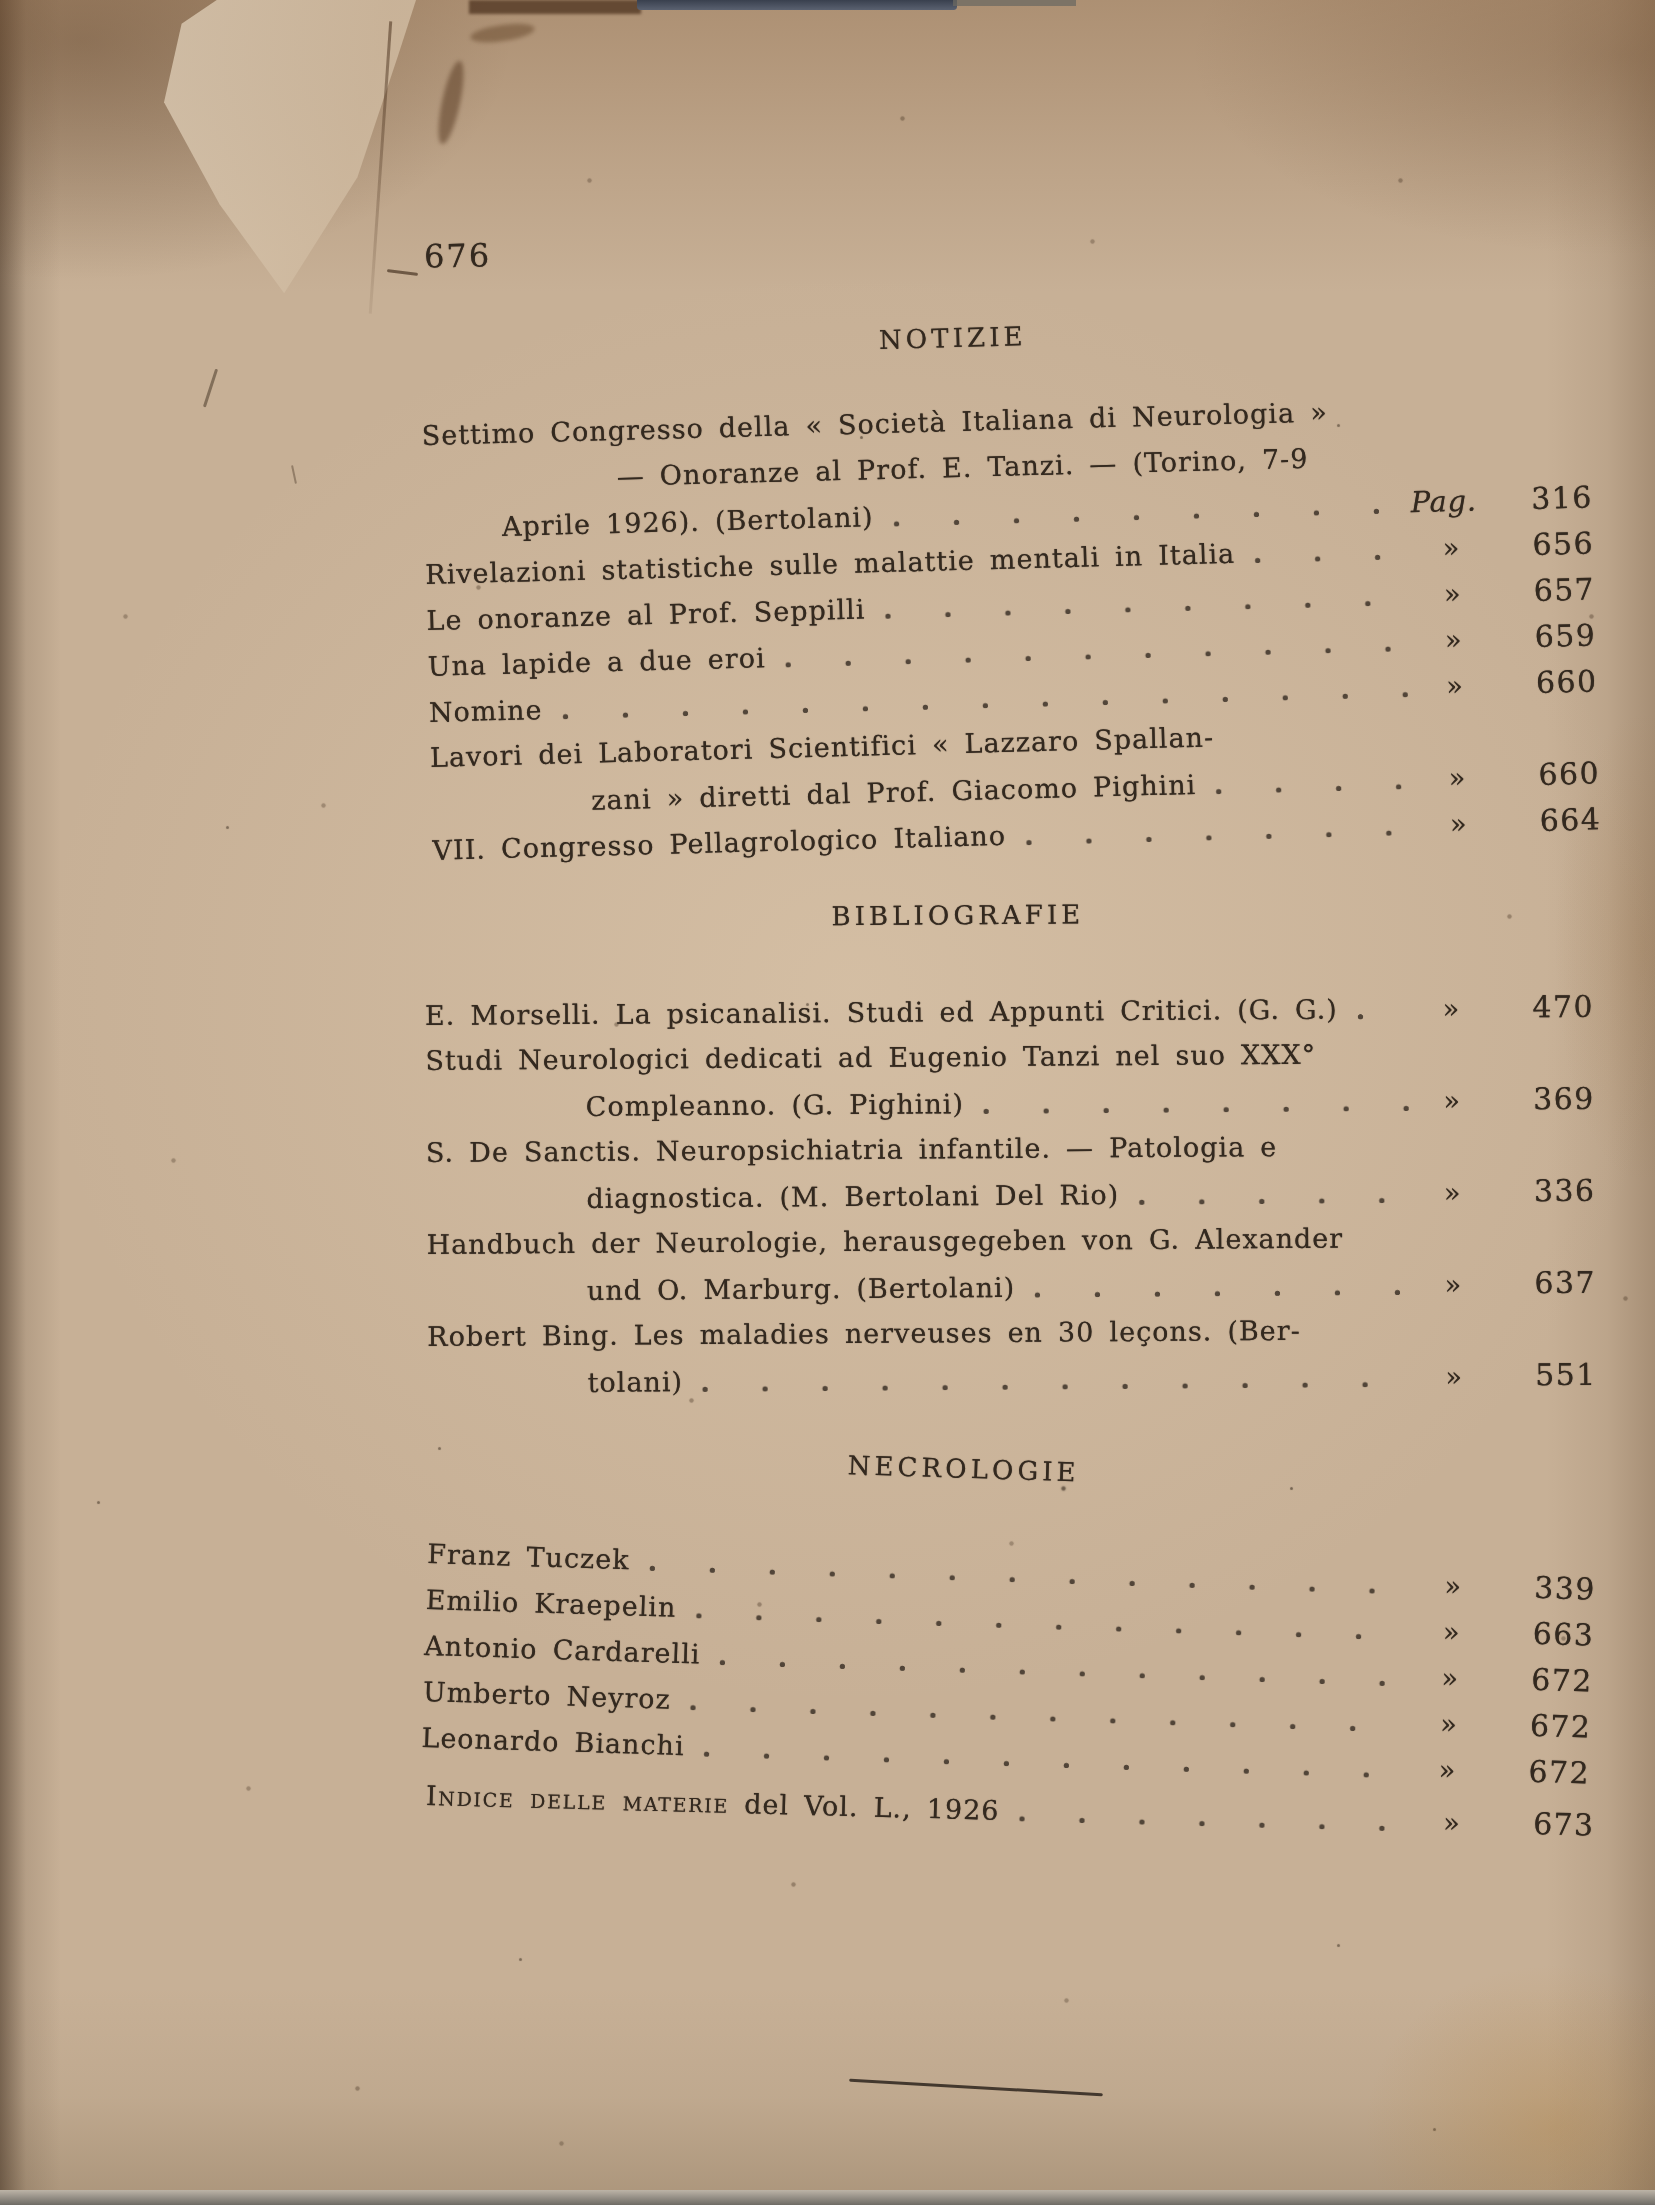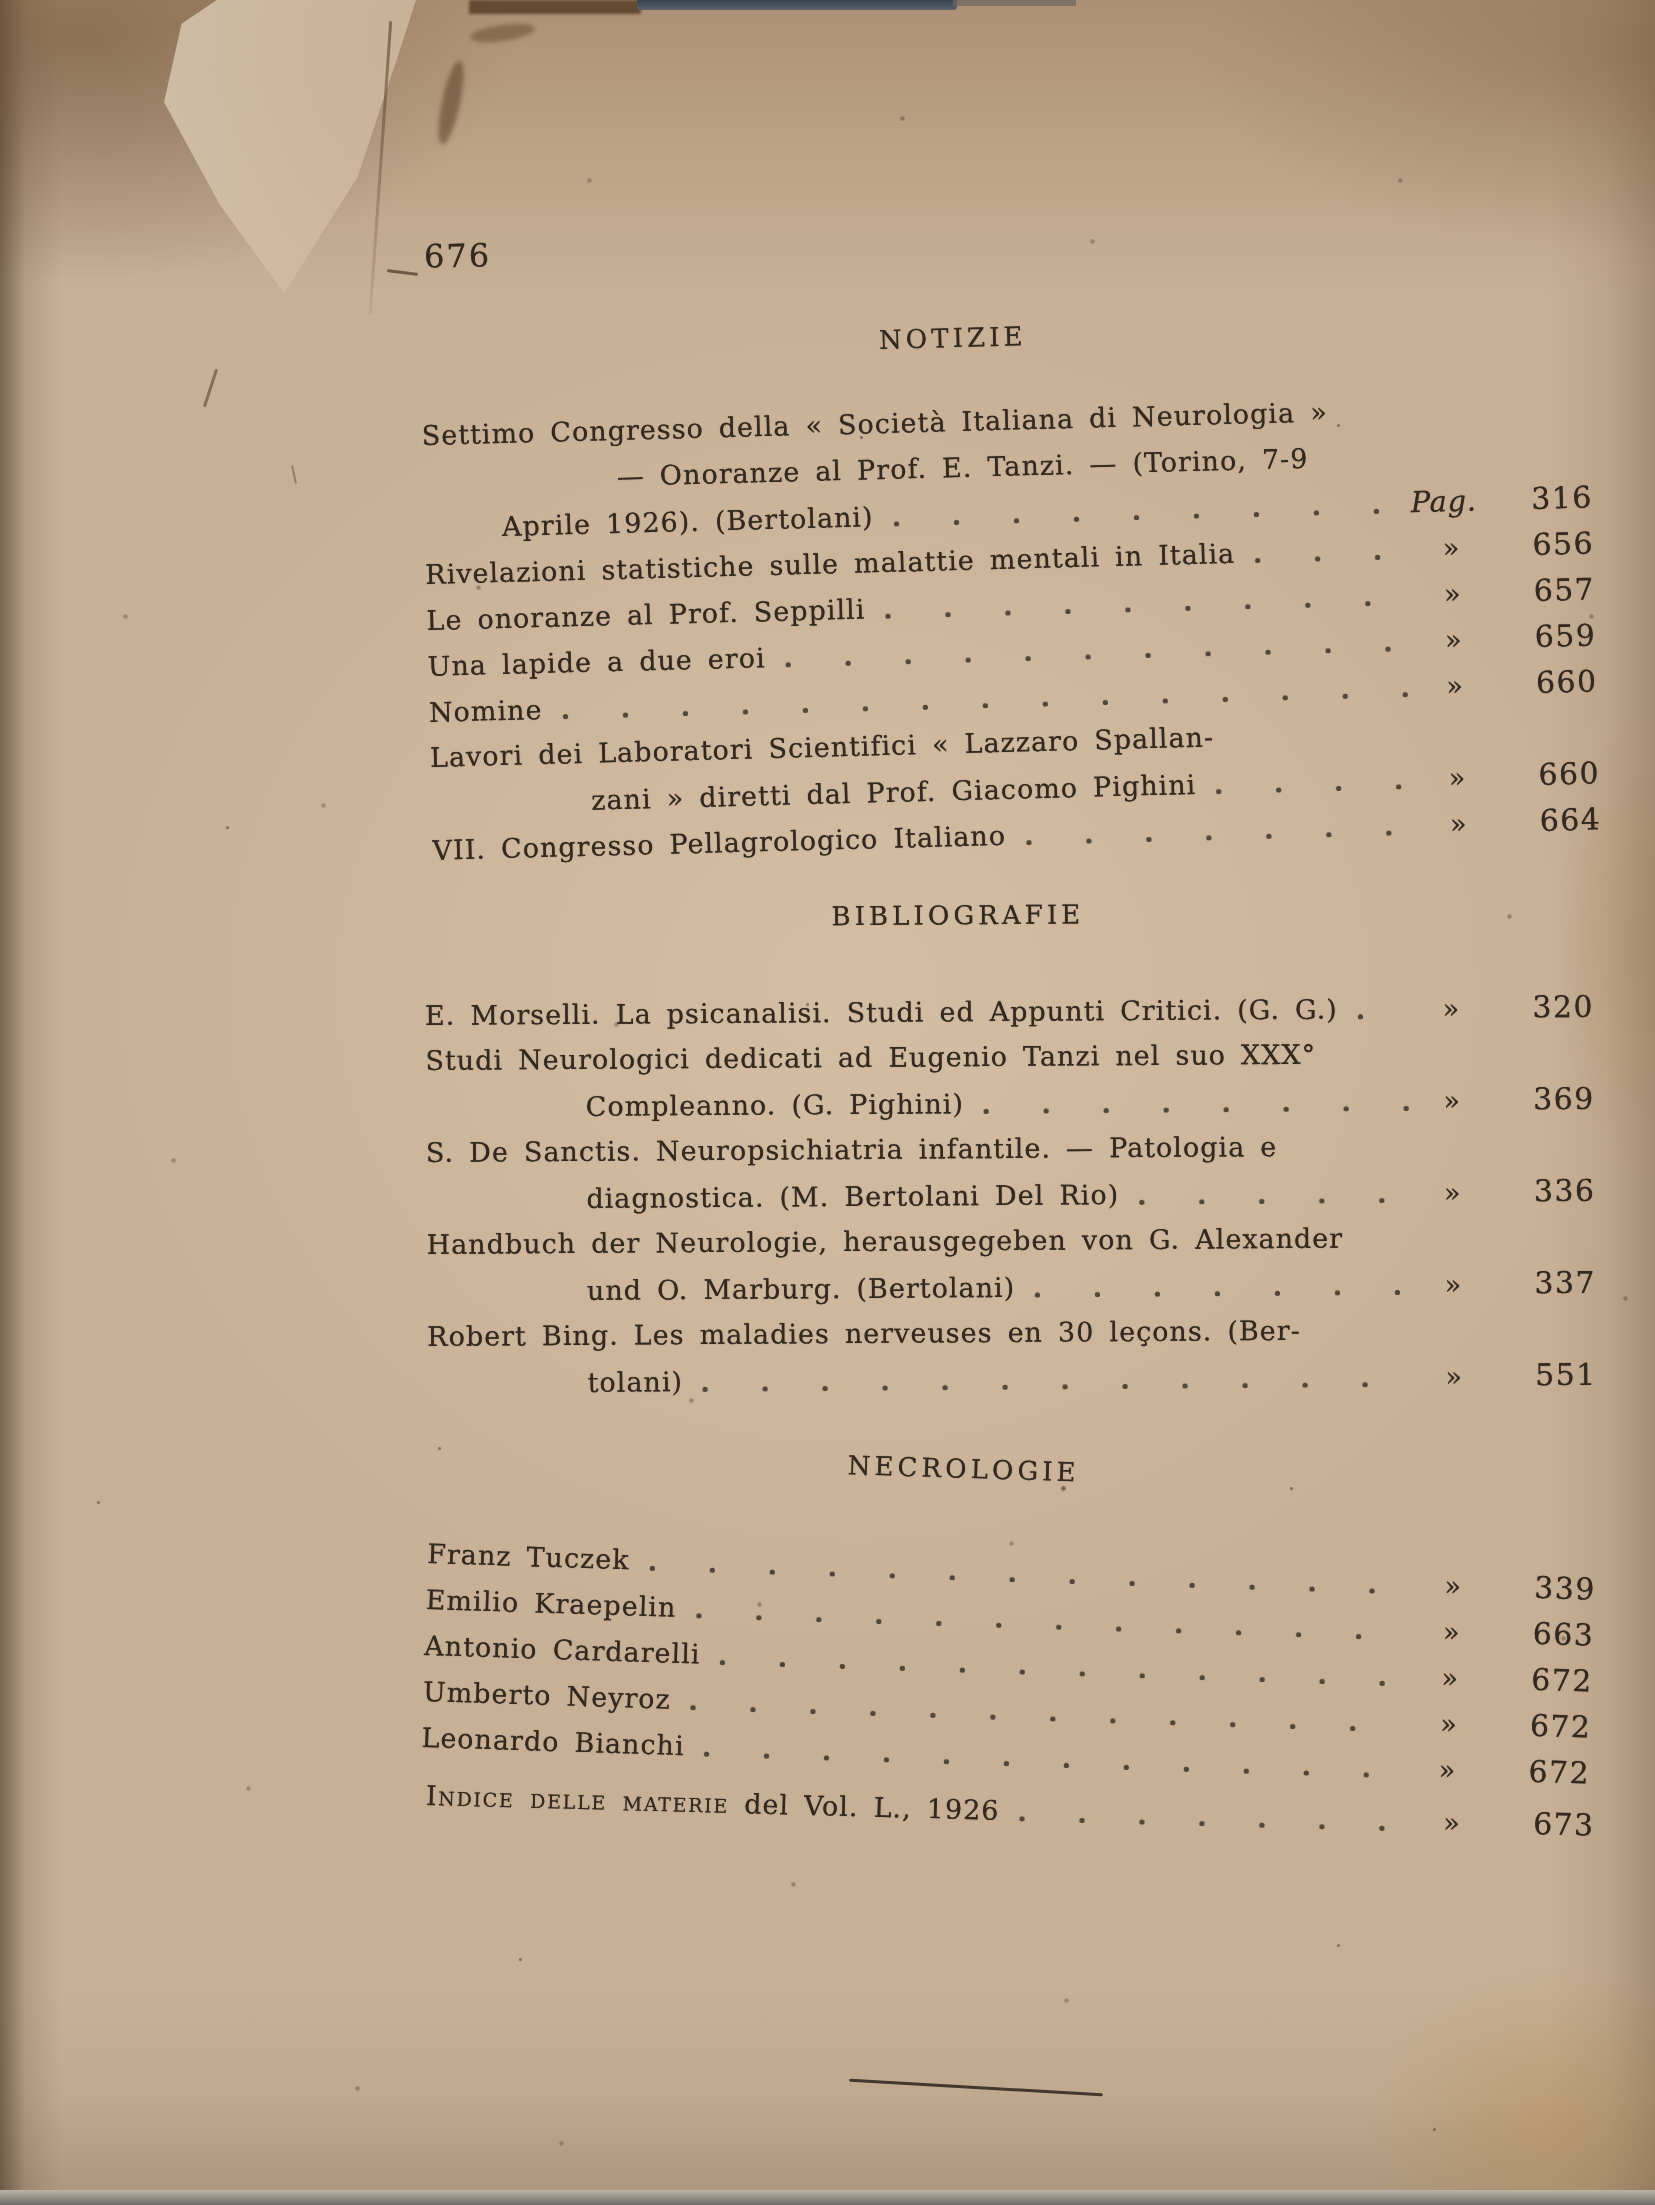--- a/index.html
+++ b/index.html
@@ -169,21 +169,21 @@
           <span class="ref">»</span>
           <span class="num">664</span>
         </div>
       </div>
       <div class="section" id="sec-1">
         <div class="heading txtglow">BIBLIOGRAFIE</div>
         <div class="row txtglow">
           <span class="entry-text" style="padding-left: 0px;">E. Morselli. La psicanalisi. Studi ed Appunti Critici. (G. G.)</span>
           <span class="dots"></span>
           <span class="ref">»</span>
-          <span class="num">320</span>
+          <span class="num">470</span>
         </div>
         <div class="row txtglow">
           <span class="entry-text" style="padding-left: 0px;">Studi Neurologici dedicati ad Eugenio Tanzi nel suo XXX°</span>
         </div>
         <div class="row txtglow">
           <span class="entry-text" style="padding-left: 160px;">Compleanno. (G. Pighini)</span>
           <span class="dots"></span>
           <span class="ref">»</span>
           <span class="num">369</span>
         </div>
@@ -196,21 +196,21 @@
           <span class="ref">»</span>
           <span class="num">336</span>
         </div>
         <div class="row txtglow">
           <span class="entry-text" style="padding-left: 0px;">Handbuch der Neurologie, herausgegeben von G. Alexander</span>
         </div>
         <div class="row txtglow">
           <span class="entry-text" style="padding-left: 160px;">und O. Marburg. (Bertolani)</span>
           <span class="dots"></span>
           <span class="ref">»</span>
-          <span class="num">337</span>
+          <span class="num">637</span>
         </div>
         <div class="row txtglow">
           <span class="entry-text" style="padding-left: 0px;">Robert Bing. Les maladies nerveuses en 30 leçons. (Ber-</span>
         </div>
         <div class="row txtglow">
           <span class="entry-text" style="padding-left: 160px;">tolani)</span>
           <span class="dots"></span>
           <span class="ref">»</span>
           <span class="num">551</span>
         </div>

